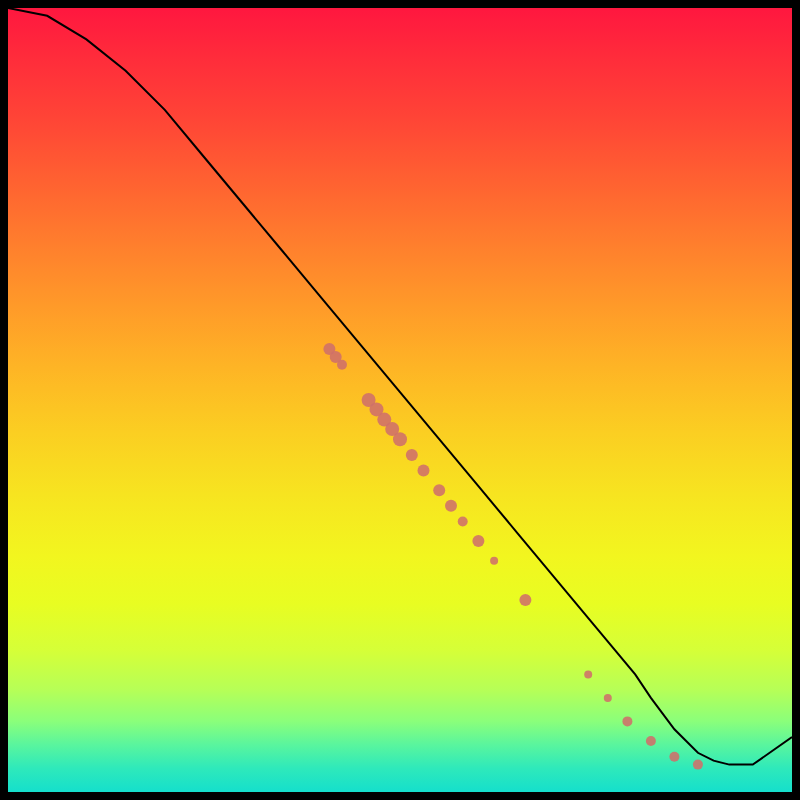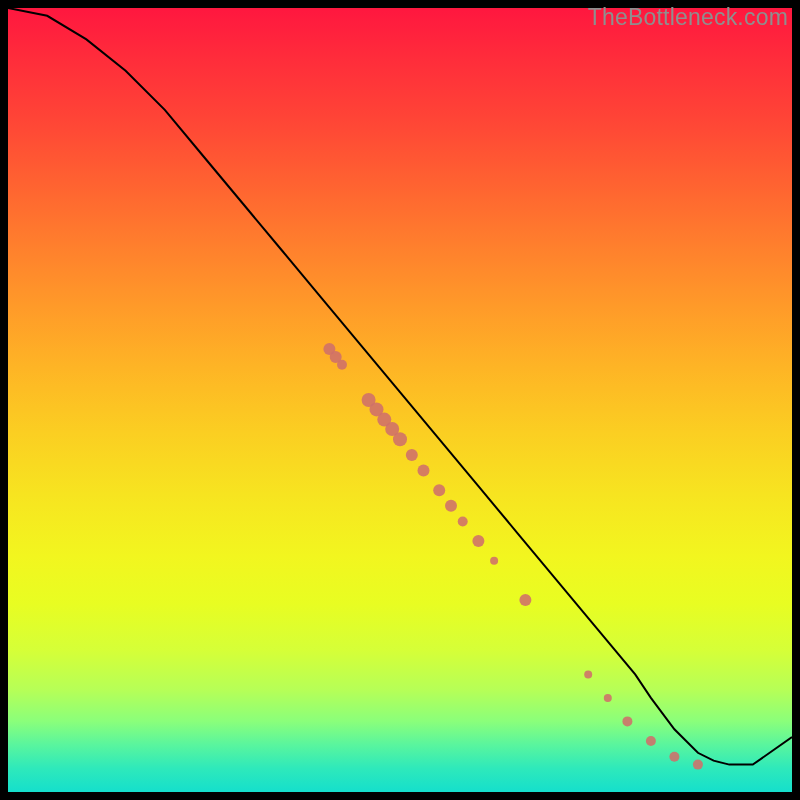--- a/index.html
+++ b/index.html
@@ -87,14 +87,13 @@
           <circle cx="517.4" cy="591.9" r="6" fill="#cf6f6a" fill-opacity="0.88"></circle>
           <circle cx="580.2" cy="666.4" r="4" fill="#cf6f6a" fill-opacity="0.88"></circle>
           <circle cx="599.8" cy="689.9" r="4" fill="#cf6f6a" fill-opacity="0.88"></circle>
           <circle cx="619.4" cy="713.4" r="5" fill="#cf6f6a" fill-opacity="0.88"></circle>
           <circle cx="642.9" cy="733.0" r="5" fill="#cf6f6a" fill-opacity="0.88"></circle>
           <circle cx="666.4" cy="748.7" r="5" fill="#cf6f6a" fill-opacity="0.88"></circle>
           <circle cx="689.9" cy="756.6" r="5" fill="#cf6f6a" fill-opacity="0.88"></circle>
         </g>
     </svg>
   </div>
-  <div class="watermark">TheBottleneck.com</div>
 </div>
 
 </body></html>

